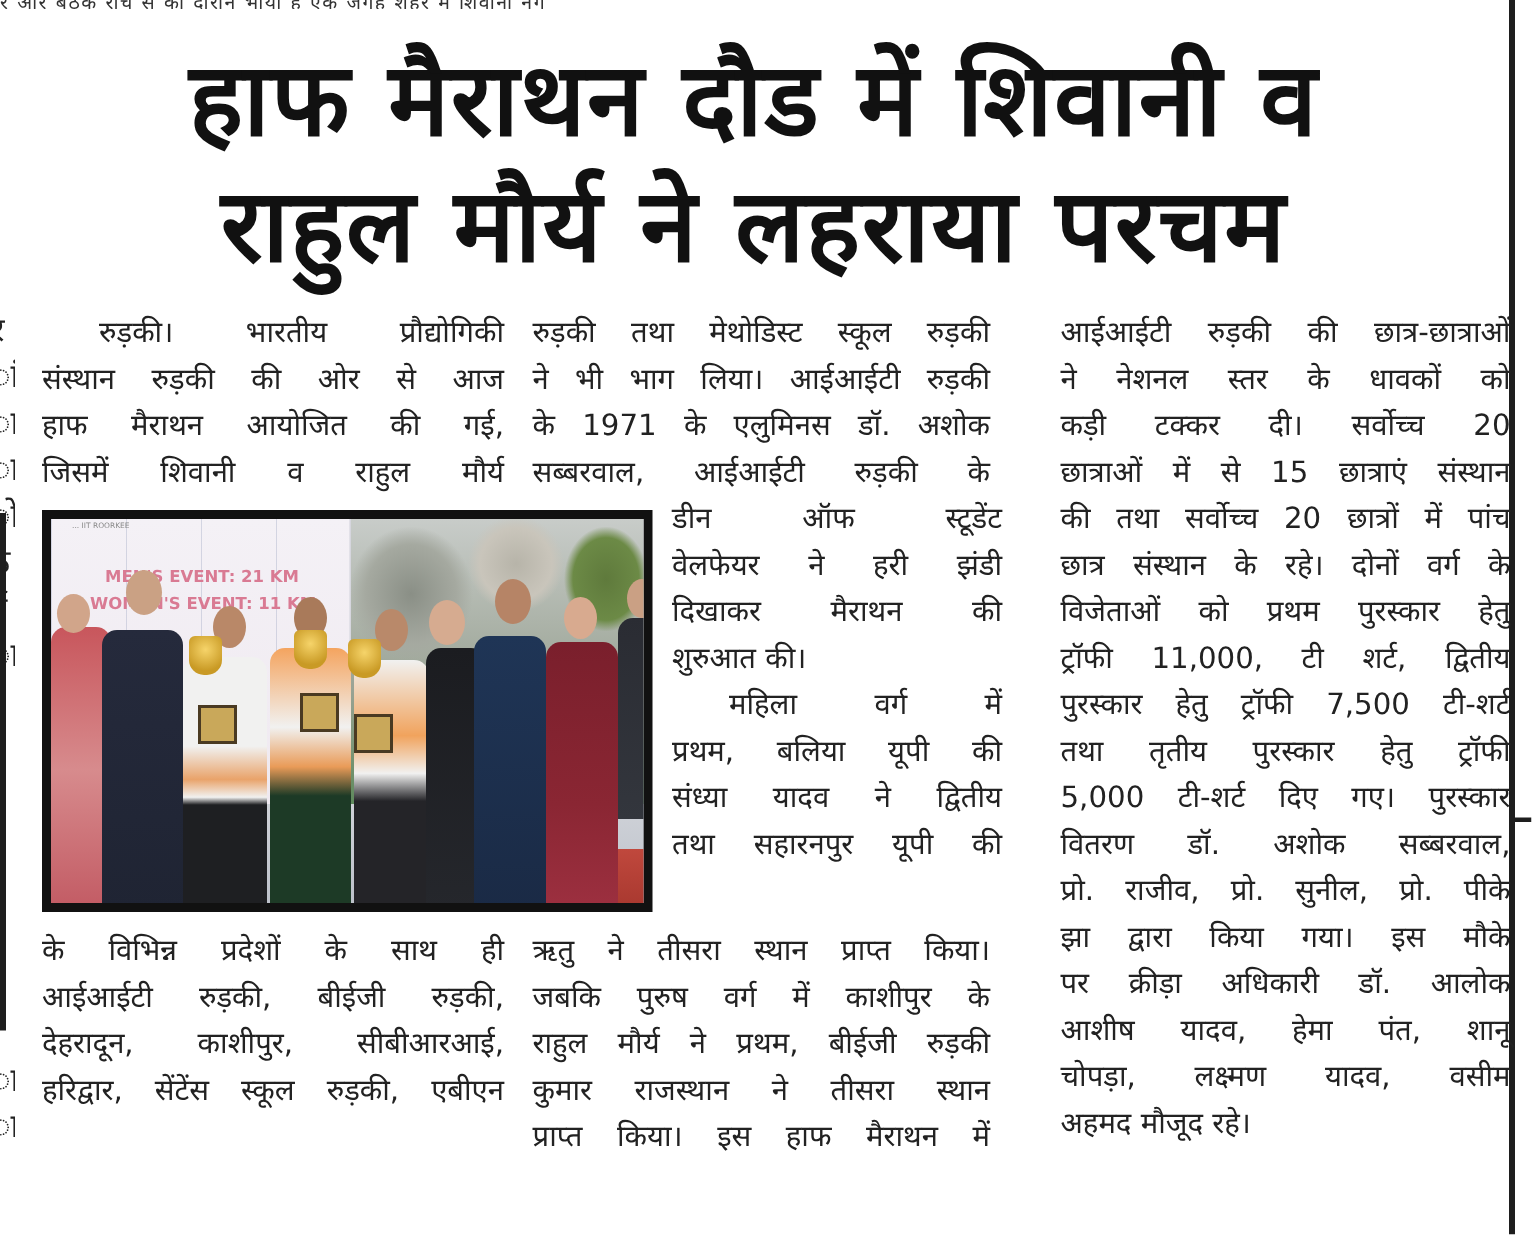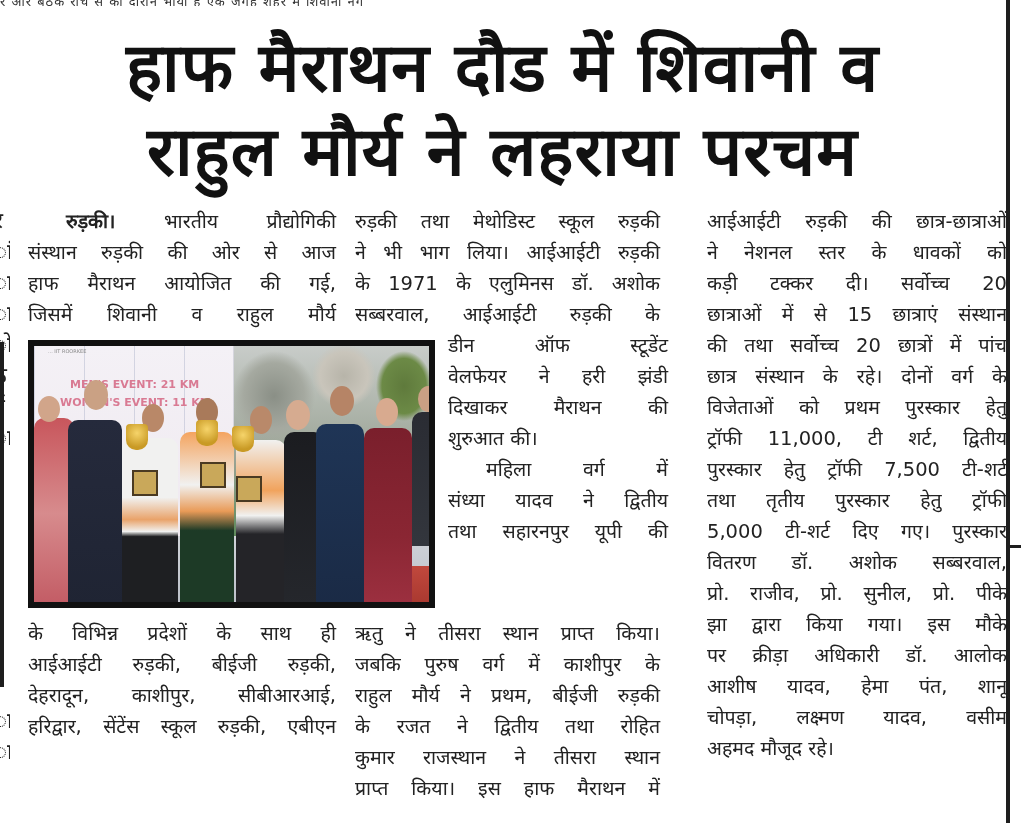--- a/index.html
+++ b/index.html
@@ -42,21 +42,21 @@
   .col p { display: block; }
   .col p.last { text-align-last: left; }
   .col1a { left: 28px; top: 206px; width: 308px; }
   .col1b { left: 28px; top: 618px; width: 308px; }
   .col2a { left: 355px; top: 206px; width: 305px; }
   .col2b { left: 448px; top: 330px; width: 220px; }
   .col2c { left: 355px; top: 618px; width: 305px; }
   .col3  { left: 680px; top: 206px; width: 300px; margin-left: 27px; }
 
   .indent { display: inline-block; width: 38px; }
-  .dateline { font-weight: bold; }
+  .dateline { font-weight: normal; }
 
   .photo {
     position: absolute; left: 28px; top: 340px; width: 407px; height: 268px;
     background: #111; padding: 6px; overflow: hidden;
   }
   .photo-inner {
     position: relative; width: 100%; height: 100%; overflow: hidden;
     background: linear-gradient(180deg, #e8e6ef 0%, #ecebf2 40%, #d9dce6 100%);
   }
   .banner {
@@ -193,29 +193,29 @@
   <p>के 1971 के एलुमिनस डॉ. अशोक</p>
   <p>सब्बरवाल, आईआईटी रुड़की के</p>
 </div>
 
 <div class="col col2b">
   <p>डीन ऑफ स्टूडेंट</p>
   <p>वेलफेयर ने हरी झंडी</p>
   <p>दिखाकर मैराथन की</p>
   <p class="last">शुरुआत की।</p>
   <p><span class="indent"></span><span>महिला वर्ग में</span></p>
+  <p>प्रथम, बलिया यूपी की</p>
   <p>संध्या यादव ने द्वितीय</p>
   <p>तथा सहारनपुर यूपी की</p>
 </div>
 
 <div class="col col2c">
   <p>ऋतु ने तीसरा स्थान प्राप्त किया।</p>
   <p>जबकि पुरुष वर्ग में काशीपुर के</p>
   <p>राहुल मौर्य ने प्रथम, बीईजी रुड़की</p>
-  <p>के रजत ने द्वितीय तथा रोहित</p>
   <p>कुमार राजस्थान ने तीसरा स्थान</p>
   <p>प्राप्त किया। इस हाफ मैराथन में</p>
 </div>
 
 <div class="col col3">
   <p>आईआईटी रुड़की की छात्र-छात्राओं</p>
   <p>ने नेशनल स्तर के धावकों को</p>
   <p>कड़ी टक्कर दी। सर्वोच्च 20</p>
   <p>छात्राओं में से 15 छात्राएं संस्थान</p>
   <p>की तथा सर्वोच्च 20 छात्रों में पांच</p>

